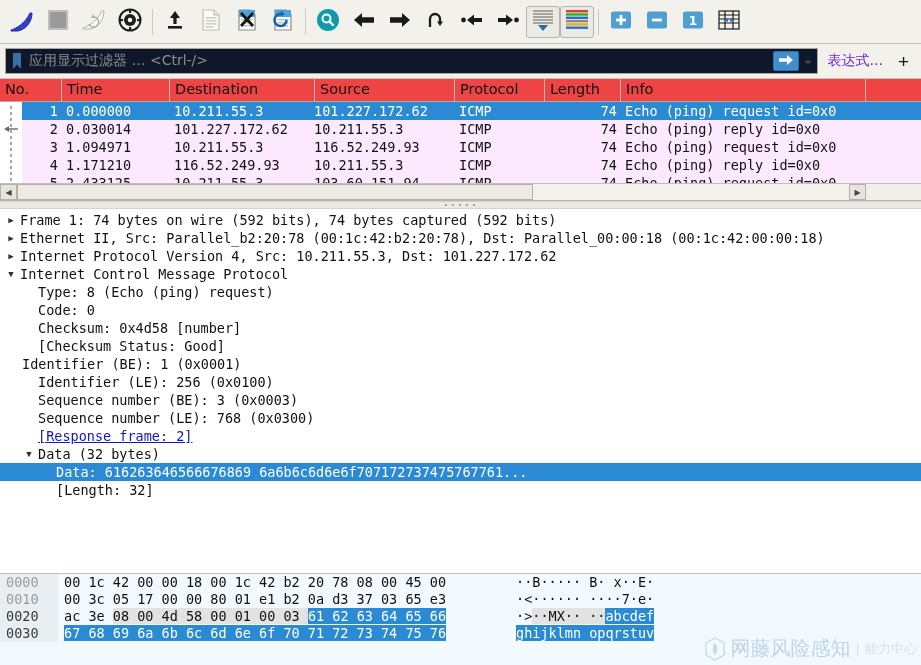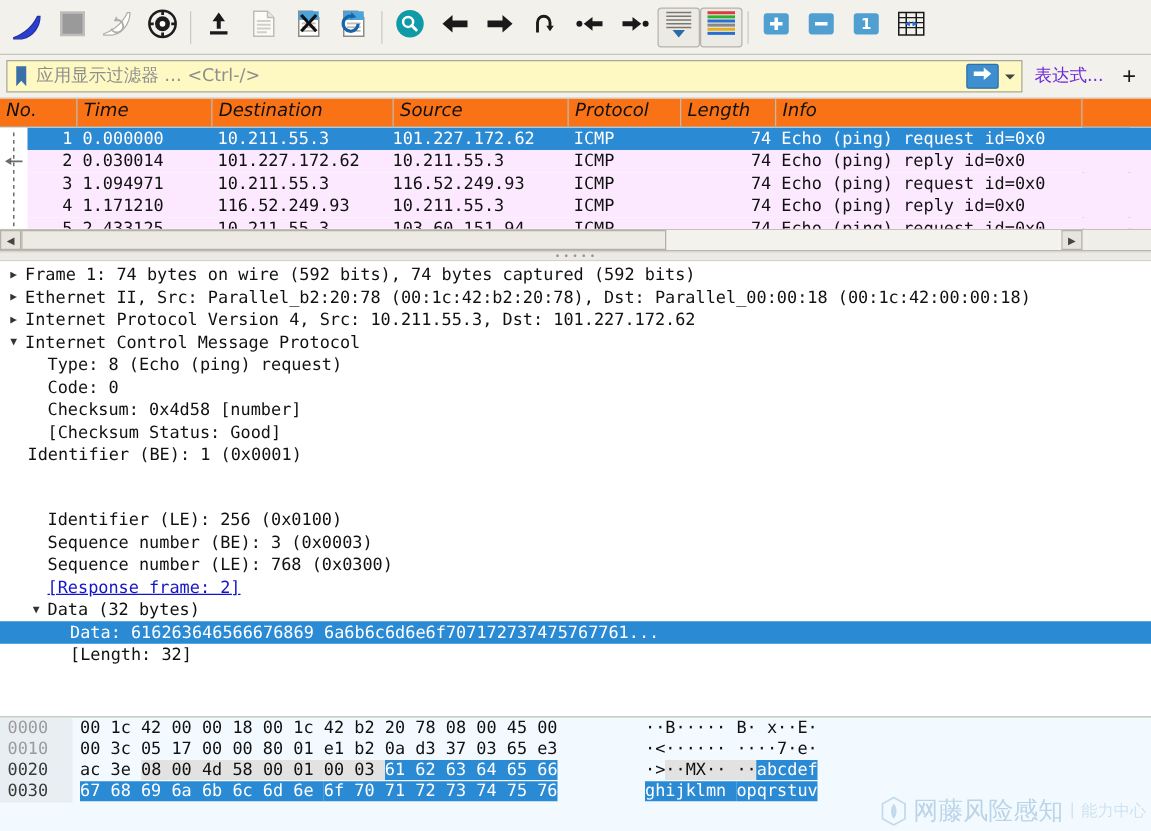--- a/index.html
+++ b/index.html
@@ -54,21 +54,21 @@
   .filterbar {
     height: 35px; min-height: 35px;
     background: #f2f1ec;
     display: flex; align-items: center;
     padding: 0 5px;
     border-bottom: 1px solid #c8c5bd;
   }
   .filter-input-wrap {
     flex: 1;
     height: 26px;
-    background: #fef9c3;
+    background: #0f172a;
     border: 1px solid #a9a69e;
     display: flex;
     align-items: center;
     padding: 0 2px;
   }
   .bookmark-ico {
     width: 16px; height: 20px;
     margin: 0 3px 0 1px;
     display: flex; align-items: center; justify-content: center;
   }
@@ -112,23 +112,22 @@
     height: 122px; min-height: 122px;
     position: relative;
     display: flex;
     flex-direction: column;
     border-bottom: 1px solid #b9b6ae;
     background: #ffffff;
   }
   .plist-head {
     height: 23px; min-height: 23px;
     display: flex;
-    background: #f97316;
+    background: #ef4444;
     border-bottom: 1px solid #b0ada5;
-    font-style: italic;
   }
   .plist-head .hcell {
     border-right: 1px solid #bdbab2;
     font-size: 14.5px;
     color: #111;
     padding: 2px 0 0 5px;
     font-family: "DejaVu Sans", sans-serif;
     overflow: hidden;
     white-space: nowrap;
   }
@@ -683,21 +682,21 @@
         <span class="dlabel">Checksum: 0x4d58 [number]</span>
       </div>
       <div class="drow" style="padding-left: 22px;">
         <span class="tw"></span>
         <span class="dlabel">[Checksum Status: Good]</span>
       </div>
       <div class="drow" style="padding-left: 6px; text-align: right;">
         <span class="tw"></span>
         <span class="dlabel">Identifier (BE): 1 (0x0001)</span>
       </div>
-      <div class="drow" style="padding-left: 22px; margin-top: 34px;">
+      <div class="drow" style="padding-left: 22px;">
         <span class="tw"></span>
         <span class="dlabel">Identifier (LE): 256 (0x0100)</span>
       </div>
       <div class="drow" style="padding-left: 22px;">
         <span class="tw"></span>
         <span class="dlabel">Sequence number (BE): 3 (0x0003)</span>
       </div>
       <div class="drow" style="padding-left: 22px;">
         <span class="tw"></span>
         <span class="dlabel">Sequence number (LE): 768 (0x0300)</span>

